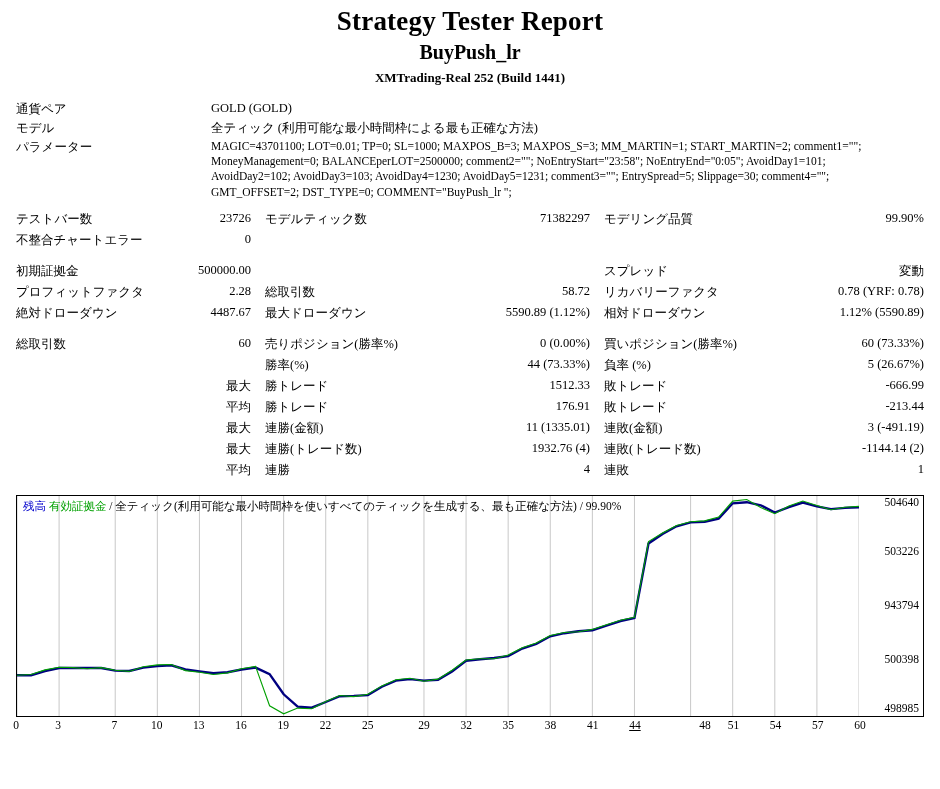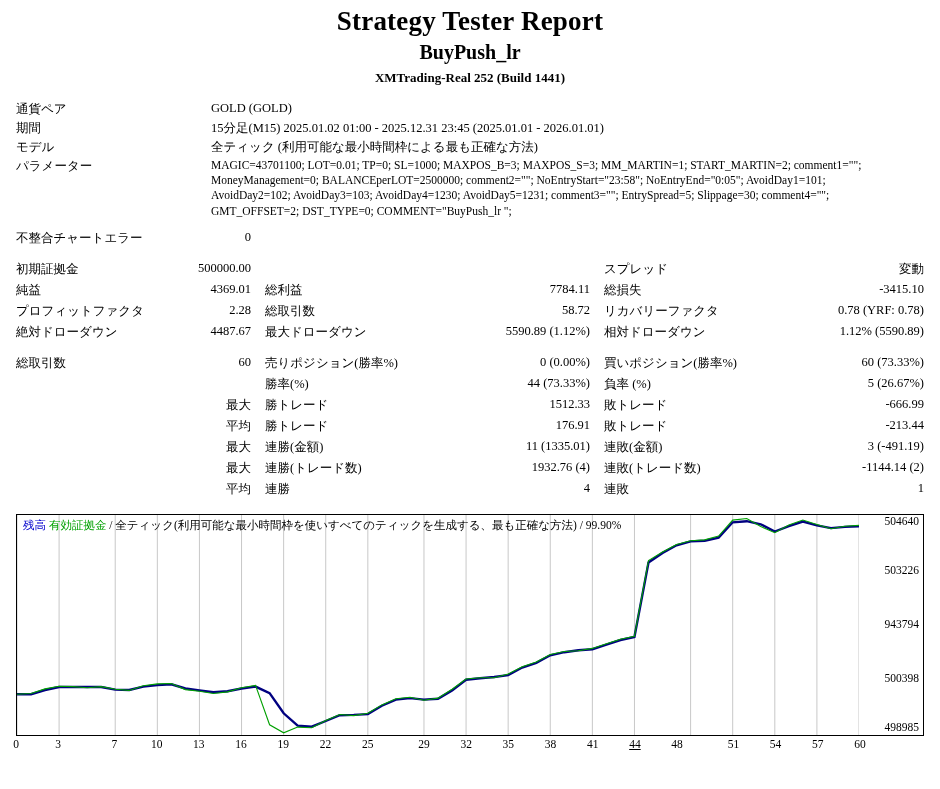--- a/index.html
+++ b/index.html
@@ -147,67 +147,63 @@
   <div class="subtitle">BuyPush_lr</div>
   <div class="subsubtitle">XMTrading-Real 252 (Build 1441)</div>
 
   <table class="meta">
     <tbody>
         <tr>
       <td class="lbl">通貨ペア</td>
       <td>GOLD (GOLD)</td>
     </tr>
     <tr>
-      <td class="lbl">期間</td>
-      <td>15分足(M15) 2025.01.02 01:00 - 2025.12.31 23:45 (2025.01.01 - 2026.01.01)</td>
-    </tr>
-    <tr>
       <td class="lbl">モデル</td>
       <td>全ティック (利用可能な最小時間枠による最も正確な方法)</td>
     </tr>
     <tr>
       <td class="lbl">パラメーター</td>
       <td class="val-param">
         <div>MAGIC=43701100; LOT=0.01; TP=0; SL=1000; MAXPOS_B=3; MAXPOS_S=3; MM_MARTIN=1; START_MARTIN=2; comment1="";</div>
         <div>MoneyManagement=0; BALANCEperLOT=2500000; comment2=""; NoEntryStart="23:58"; NoEntryEnd="0:05"; AvoidDay1=101;</div>
         <div>AvoidDay2=102; AvoidDay3=103; AvoidDay4=1230; AvoidDay5=1231; comment3=""; EntrySpread=5; Slippage=30; comment4="";</div>
         <div>GMT_OFFSET=2; DST_TYPE=0; COMMENT="BuyPush_lr ";</div>
       </td>
     </tr>
   </tbody>
     </table>
 
   <table class="stats">
     <tbody>
+        <tr>
+      <td class="c1">テストバー数</td>
+      <td class="c2">23726</td>
+      <td class="c3">モデルティック数</td>
+      <td class="c4">71382297</td>
+      <td class="c5">モデリング品質</td>
+      <td class="c6">99.90%</td>
+    </tr>
     <tr>
       <td class="c1">不整合チャートエラー</td>
       <td class="c2">0</td>
       <td class="c3"></td>
       <td class="c4"></td>
       <td class="c5"></td>
       <td class="c6"></td>
     </tr>
     <tr class="spacer-row">
           <td colspan="6"></td>
         </tr>
     <tr>
       <td class="c1">初期証拠金</td>
       <td class="c2">500000.00</td>
       <td class="c3"></td>
       <td class="c4"></td>
       <td class="c5">スプレッド</td>
       <td class="c6">変動</td>
-    </tr>
-    <tr>
-      <td class="c1">純益</td>
-      <td class="c2">4369.01</td>
-      <td class="c3">総利益</td>
-      <td class="c4">7784.11</td>
-      <td class="c5">総損失</td>
-      <td class="c6">-3415.10</td>
     </tr>
     <tr>
       <td class="c1">プロフィットファクタ</td>
       <td class="c2">2.28</td>
       <td class="c3">総取引数</td>
       <td class="c4">58.72</td>
       <td class="c5">リカバリーファクタ</td>
       <td class="c6">0.78 (YRF: 0.78)</td>
     </tr>
     <tr>
@@ -332,20 +328,20 @@
       <span style="left: 225.067px;">16</span>
       <span style="left: 267.267px;">19</span>
       <span style="left: 309.467px;">22</span>
       <span style="left: 351.667px;">25</span>
       <span style="left: 407.933px;">29</span>
       <span style="left: 450.133px;">32</span>
       <span style="left: 492.333px;">35</span>
       <span style="left: 534.533px;">38</span>
       <span style="left: 576.733px;">41</span>
       <span style="left: 618.933px; text-decoration: underline;">44</span>
-      <span style="left: 661px;">48</span>
+      <span style="left: 689px;">48</span>
       <span style="left: 717.4px;">51</span>
       <span style="left: 759.6px;">54</span>
       <span style="left: 801.8px;">57</span>
       <span style="left: 844px;">60</span>
     </div>
 
 </div>
 
 </body></html>

